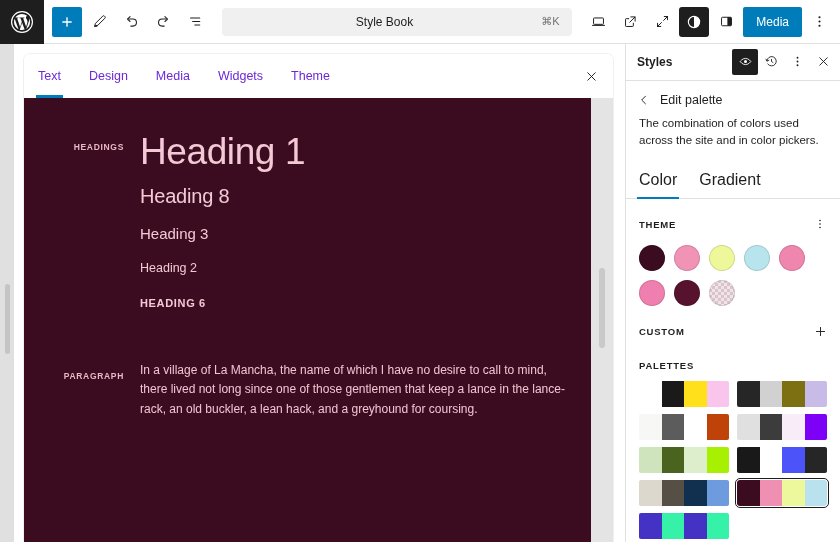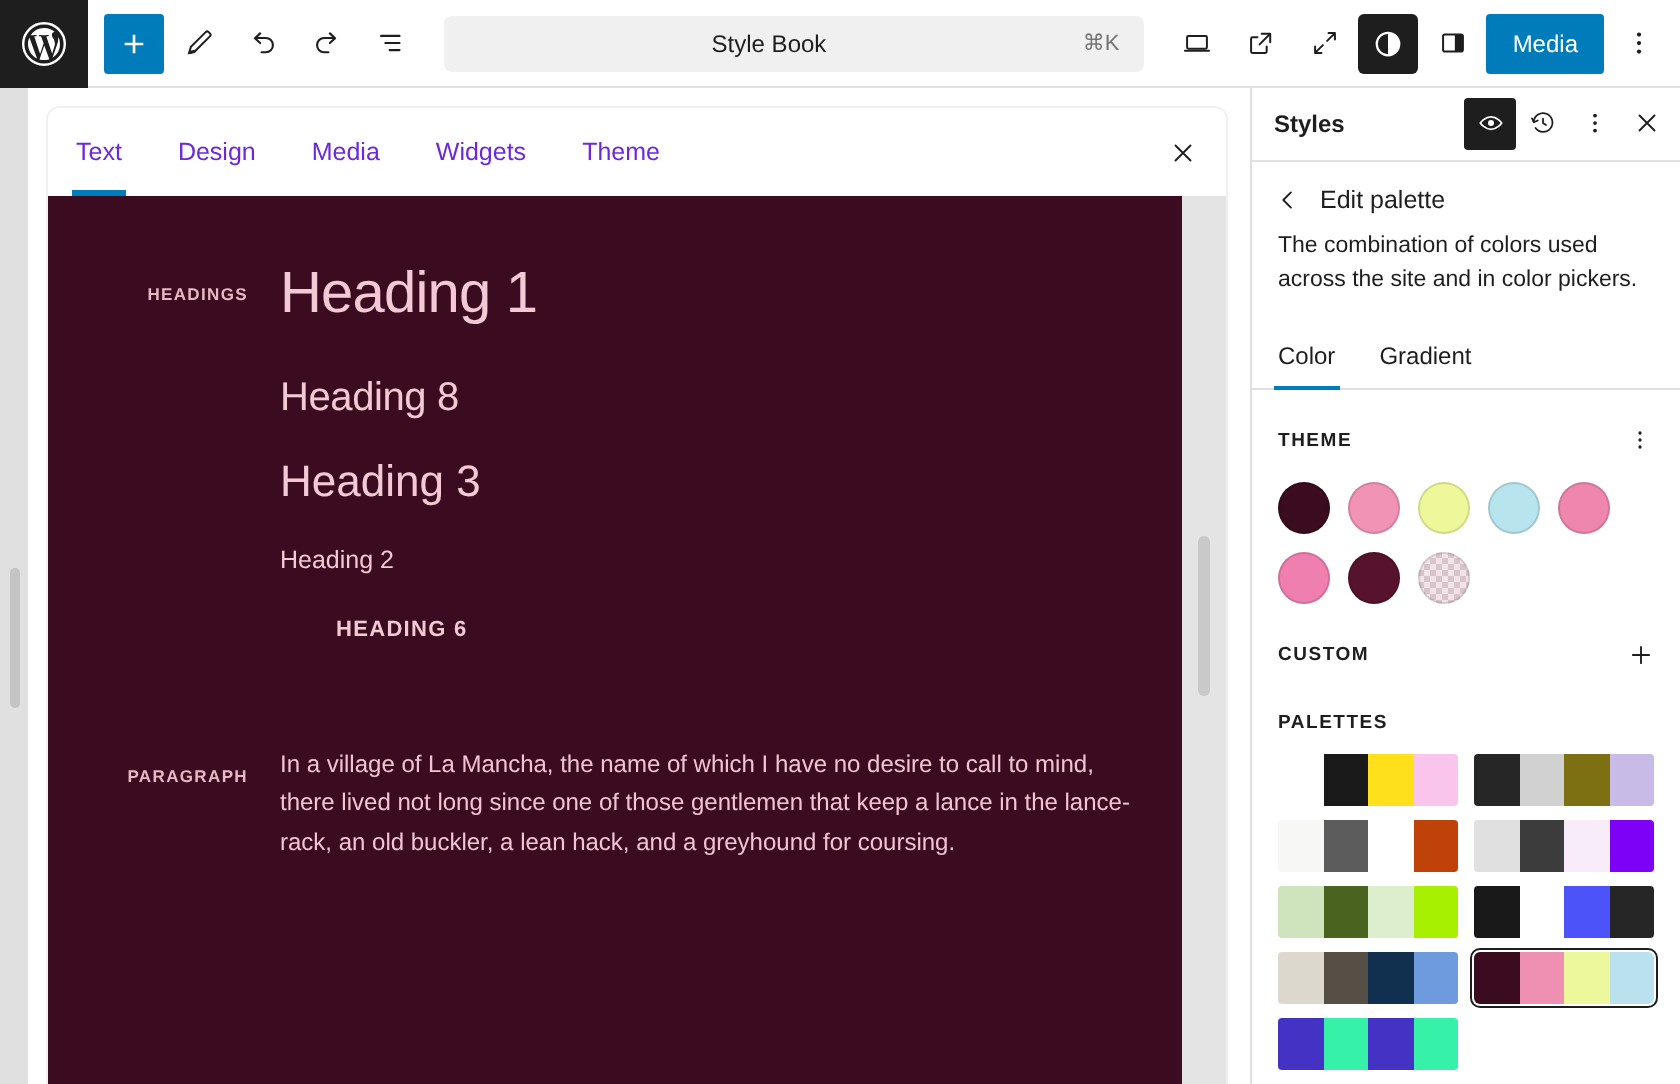--- a/index.html
+++ b/index.html
@@ -99,26 +99,26 @@
     flex: 1; background: #3b0c1f; display: flex; min-height: 0; position: relative;
   }
   .sb-scroll-area { flex: 1; padding: 34px 0 0 0; min-width: 0; }
   .sb-section { display: flex; padding: 0 18px 0 18px; }
   .sb-label {
     flex: 0 0 98px; font-size: 8.5px; letter-spacing: 0.08em;
     color: #e8b8c6; text-transform: uppercase; font-weight: 700;
     padding-top: 10px; text-align: right; padding-right: 16px;
   }
   .sb-content { flex: 1; min-width: 0; color: #f3c9d6; }
-  .h1 { font-size: 29px; font-weight: 400; letter-spacing: -0.4px; line-height: 1.1; margin-bottom: 24px; }
+  .h1 { font-size: 37px; font-weight: 400; letter-spacing: -0.4px; line-height: 1.1; margin-bottom: 12px; }
   .h2 { font-size: 20px; font-weight: 400; letter-spacing: -0.2px; margin-bottom: 17px; }
-  .h3 { font-size: 22px; font-weight: 400; margin-bottom: 19px; }
+  .h3 { font-size: 15px; font-weight: 400; margin-bottom: 19px; }
   .h4 { font-size: 15px; font-weight: 400; margin-bottom: 20px; }
   .h5 { font-size: 12.5px; font-weight: 400; margin-bottom: 22px; }
-  .h6 { font-size: 11px; font-weight: 700; letter-spacing: 0.06em; text-transform: uppercase; margin-left: 28px; }
+  .h6 { font-size: 11px; font-weight: 700; letter-spacing: 0.06em; text-transform: uppercase; }
   .sb-gap { height: 52px; }
   .sb-para { font-size: 12px; line-height: 1.62; color: #f0c4d3; max-width: 430px; }
   .sb-inner-scroll {
     flex: 0 0 22px; background: #e4e4e4;
     display: flex; justify-content: center; padding-top: 170px;
   }
   .sb-inner-scroll .thumb { width: 6px; height: 80px; background: #c9c9c9; border-radius: 3px; }
 
   
   .sidebar {
@@ -139,21 +139,21 @@
   .ic-btn.active { background: #1e1e1e; color: #fff; }
   .nav-back {
     display: flex; align-items: center; gap: 9px;
     padding: 12px 12px 8px 11px; cursor: pointer;
   }
   .nav-back-label { font-size: 12.5px; color: #1e1e1e; }
   .desc { font-size: 11.5px; line-height: 1.48; color: #1e1e1e; padding: 0 14px 14px 13px; }
 
   .tabs2 { display: flex; border-bottom: 1px solid #e0e0e0; padding: 0 2px; }
   .tab2 {
-    font-size: 12px; color: #1e1e1e; padding: 8px 11px 9px;
+    font-size: 16px; color: #1e1e1e; padding: 8px 11px 9px;
     cursor: pointer; position: relative; background: none; border: none;
     font-family: inherit;
   }
   .tab2.active::after {
     content: ""; position: absolute; left: 9px; right: 9px; bottom: -1px;
     height: 2.5px; background: #007cba;
   }
 
   .sec-head {
     display: flex; align-items: center; padding: 14px 9px 0 13px;

